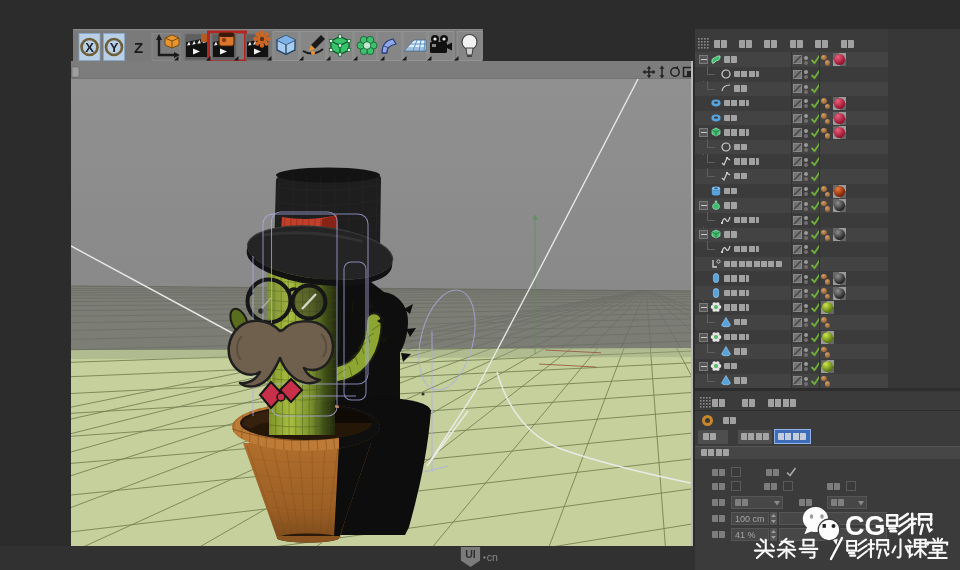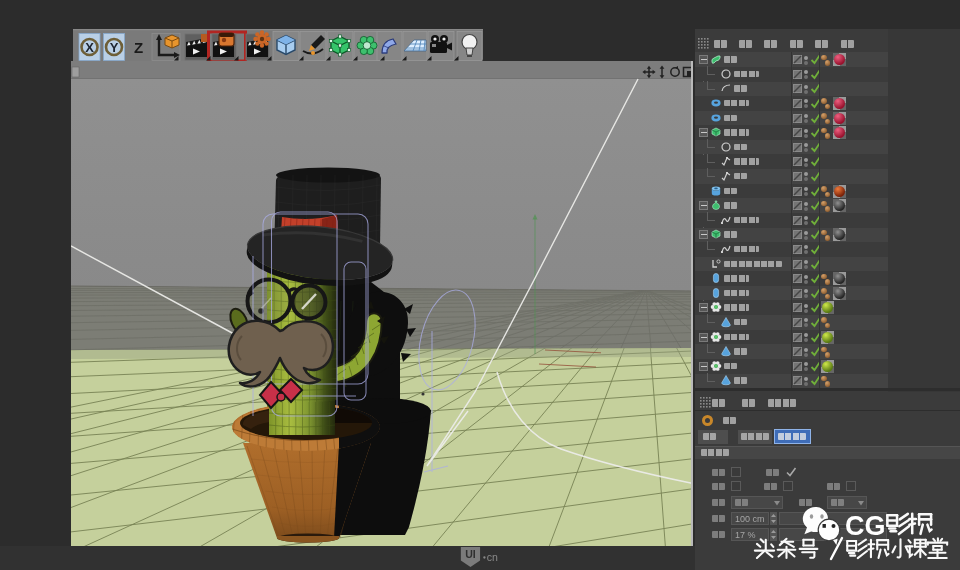--- a/index.html
+++ b/index.html
@@ -1027,21 +1027,21 @@
     </svg>
     <i class="ftd ft" style="left:136px;top:470px;width:13px"></i>
     <i class="ftd ft" style="left:17px;top:486px;width:13px"></i>
     <div class="abs" style="left:36px;top:483px;width:38px;height:13px;background:#474747;border:1px solid #565656;color:#a5a5a5;font-size:9px;line-height:12px;padding-left:3px">100 cm</div>
     <div class="abs" style="left:75px;top:483px;width:7px;height:13px;background:#555"></div>
     <svg class="abs" style="left:76px;top:485px" width="6" height="9">
       <path d="M0 3 L2.5 0 L5 3 Z M0 6 L2.5 9 L5 6 Z" fill="#999"></path>
     </svg>
     <div class="abs" style="left:84px;top:483px;width:108px;height:13px;background:#474747;border:1px solid #565656"></div>
     <i class="ftd ft" style="left:17px;top:502px;width:13px"></i>
-    <div class="abs" style="left:36px;top:499px;width:38px;height:13px;background:#474747;border:1px solid #565656;color:#a5a5a5;font-size:9px;line-height:12px;padding-left:3px">17 %</div>
+    <div class="abs" style="left:36px;top:499px;width:38px;height:13px;background:#474747;border:1px solid #565656;color:#a5a5a5;font-size:9px;line-height:12px;padding-left:3px">41 %</div>
     <div class="abs" style="left:75px;top:499px;width:7px;height:13px;background:#555"></div>
     <svg class="abs" style="left:76px;top:501px" width="6" height="9">
       <path d="M0 3 L2.5 0 L5 3 Z M0 6 L2.5 9 L5 6 Z" fill="#999"></path>
     </svg>
     <div class="abs" style="left:84px;top:499px;width:108px;height:13px;background:#474747;border:1px solid #565656"></div>
   </div>
 <svg class="abs" style="left:452px;top:545px" width="60" height="25" viewBox="0 0 60 26">
 <path d="M8 2 L28 2 L28 16 L18 23 L8 16 Z" fill="#888" opacity="0.85"></path>
 <text x="18" y="14" font-size="11" font-weight="bold" fill="#2f2f2f" text-anchor="middle">UI</text>
 <circle cx="32.5" cy="13" r="1.2" fill="#8a8a8a"></circle>

